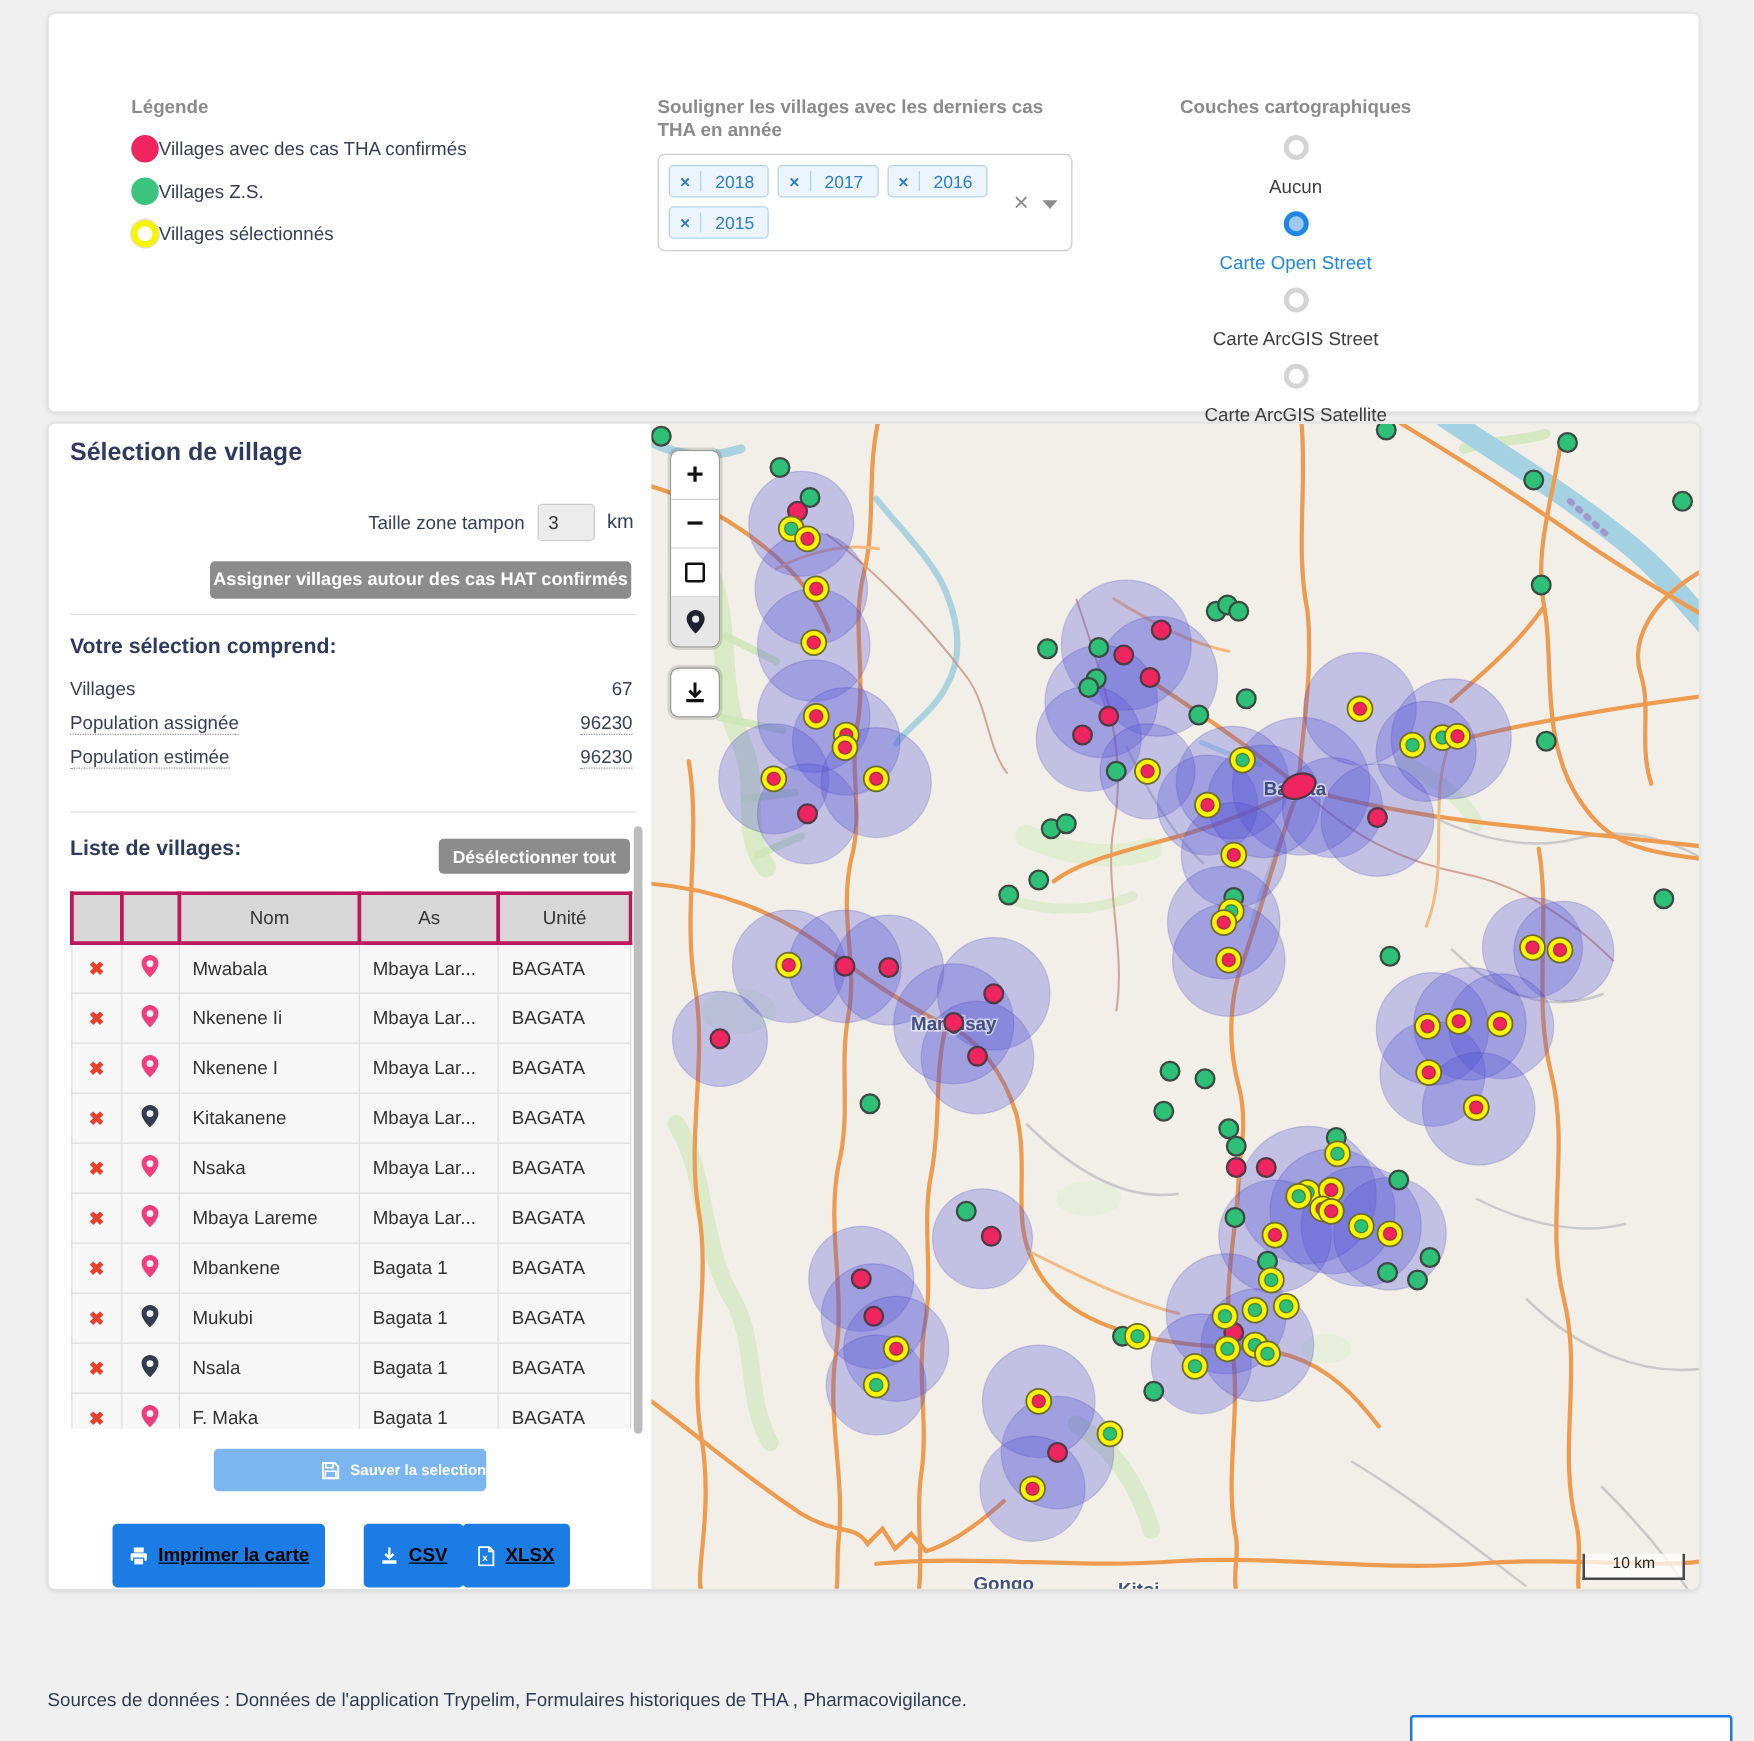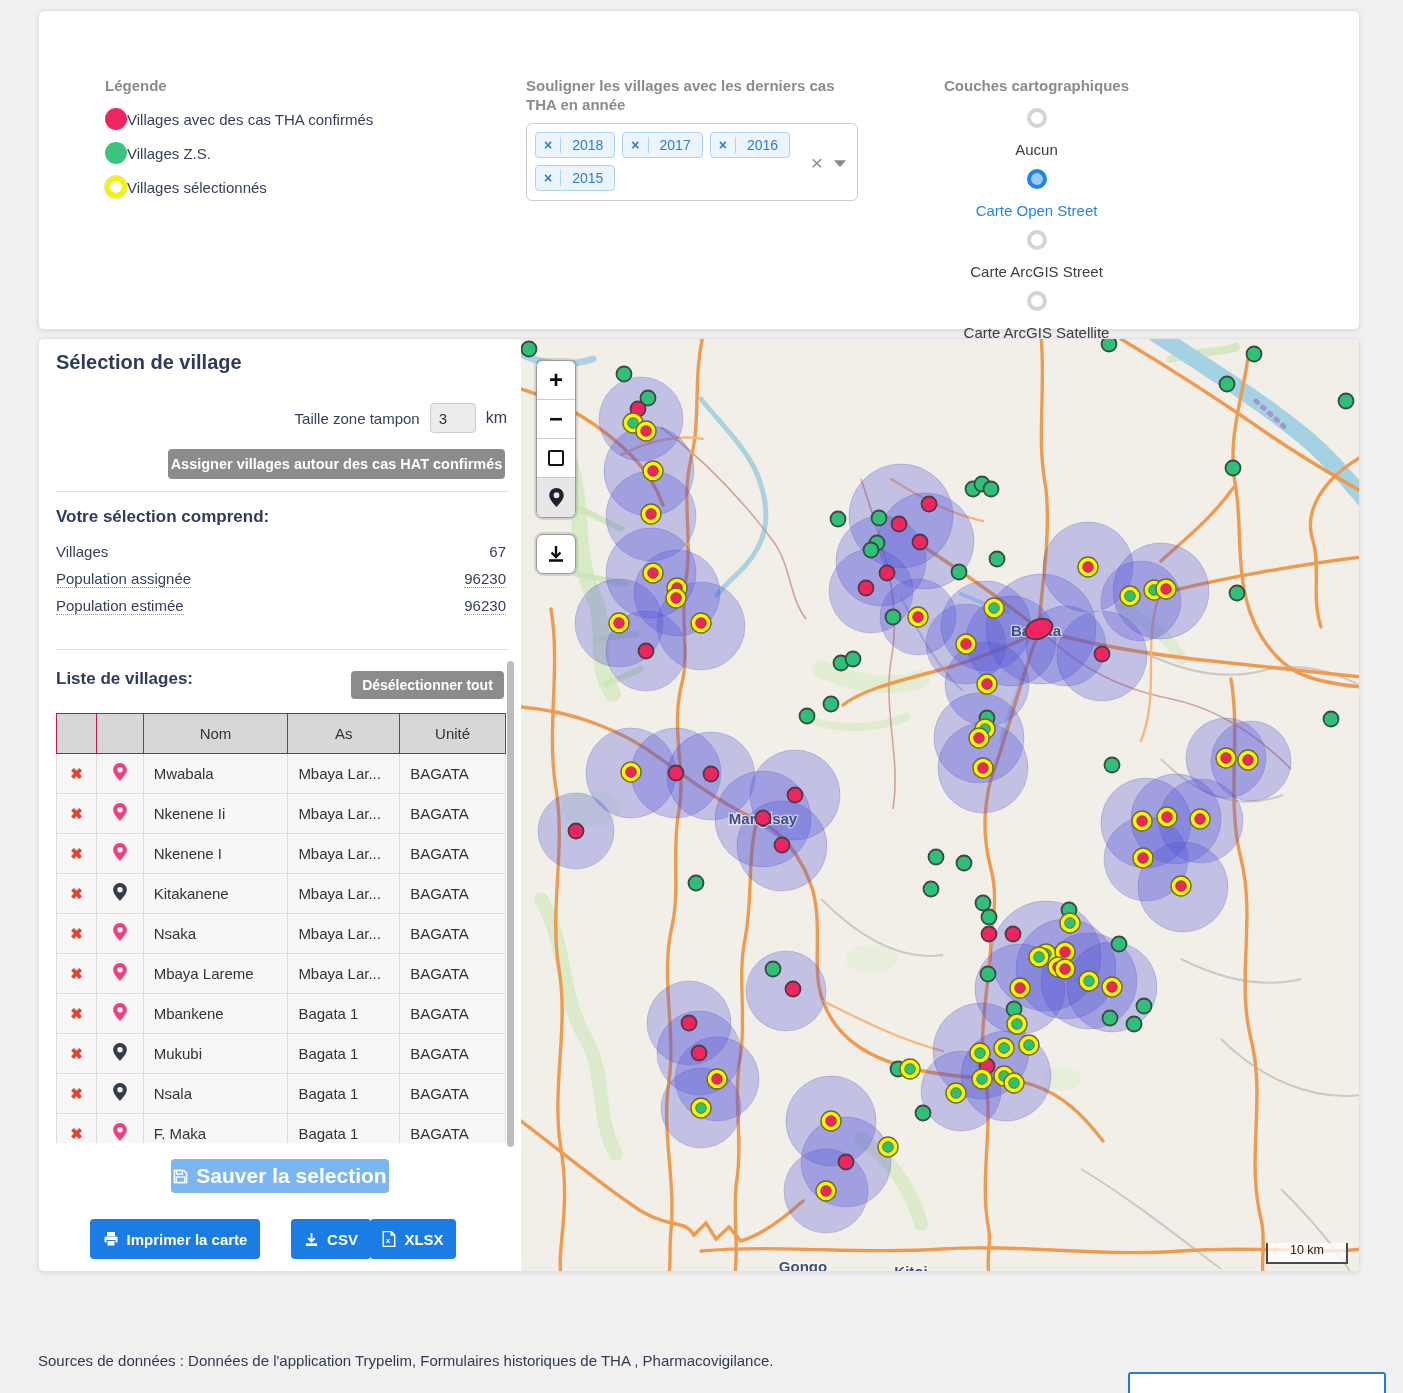--- a/index.html
+++ b/index.html
@@ -61,31 +61,31 @@
   .hr { position:absolute; left:17px; right:12px; border-top:1px solid #e0e0e0; }
   #summary-title { position:absolute; left:17px; top:168px; font-size:17px; font-weight:bold; color:#2e3b5e; }
   #stats { position:absolute; left:17px; top:199px; width:450px; }
   .stat-row { display:flex; justify-content:space-between; font-size:15px; color:#353f5b; height:27px; align-items:center; }
   .stat-row.dotted span { border-bottom:1px dotted #999; cursor:help; }
   #list-title { position:absolute; left:17px; top:330px; font-size:17px; font-weight:bold; color:#2e3b5e; }
   #deselect-btn { position:absolute; left:312px; top:332px; width:153px; height:28px; background:#8c8c8c;
     color:#fff; border:none; border-radius:4px; font-weight:bold; font-size:14px; cursor:pointer; font-family:inherit; }
   #table-wrap { position:absolute; left:17px; top:374px; width:450px; height:430px; overflow:hidden; }
   table { border-collapse:collapse; width:450px; font-size:15px; }
-  th { background:#d7d7d7; height:40px; font-weight:normal; color:#333; border:1px solid #be185d; }
+  th { background:#d7d7d7; height:40px; font-weight:normal; color:#333; border:3px solid #be185d; }
   td { background:#f7f7f7; height:40px; border:1px solid #dcdcdc; color:#333; padding:0 10px; }
   td.c { text-align:center; padding:0; }
   .x-ico { color:#e8402a; font-size:15px; font-weight:bold; cursor:pointer; }
   #scrollbar { position:absolute; left:468px; top:322px; width:7px; height:486px; background:#bdbdbd; border-radius:4px; }
   #save-btn { position:absolute; left:132px; top:820px; width:218px; height:34px; background:#7cb6f1;
-    color:#fff; border:none; border-radius:4px; font-weight:bold; font-size:21px; cursor:pointer;
-    display:flex; align-items:center; justify-content:center; gap:8px; font-family:inherit; }
-  .blue-btn { position:absolute; top:880px; height:40px; background:#1b7ce5; color:#ffffff; border:none;
+    color:#fff; border:none; border-radius:4px; font-weight:bold; font-size:12px; cursor:pointer;
+    display:flex; align-items:center; justify-content:flex-end; gap:8px; font-family:inherit; }
+  .blue-btn { position:absolute; top:880px; height:51px; background:#1b7ce5; color:#000000; border:none;
     border-radius:4px; font-weight:bold; font-size:15px; cursor:pointer;
-    display:flex; align-items:center; justify-content:center; gap:8px; font-family:inherit; }
+    display:flex; align-items:center; justify-content:center; gap:8px; font-family:inherit;text-decoration:underline; }
   #print-btn { left:51px; width:170px; }
   #csv-btn  { left:252px; width:80px; }
   #xlsx-btn { left:331px; width:86px; }
 
   
   #map { position:absolute; left:482px; top:0; width:840px; height:934px; overflow:hidden;
     background:#f2efe9; border-radius:0 6px 6px 0; }
   #mapsvg { position:absolute; left:0; top:0; }
   #map-controls { position:absolute; left:15px; top:21px; width:40px; background:#fff;
     border:1px solid #999; border-radius:7px; box-shadow:0 0 0 2px rgba(0,0,0,.12); overflow:hidden; }

